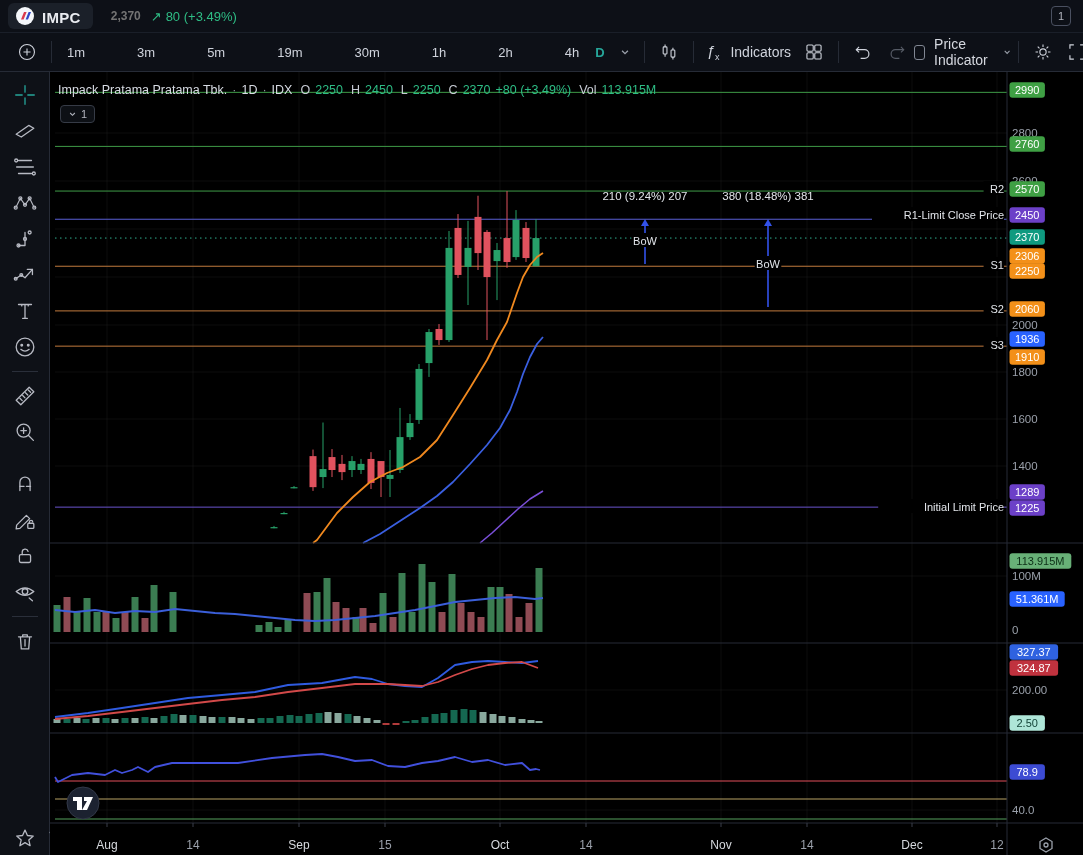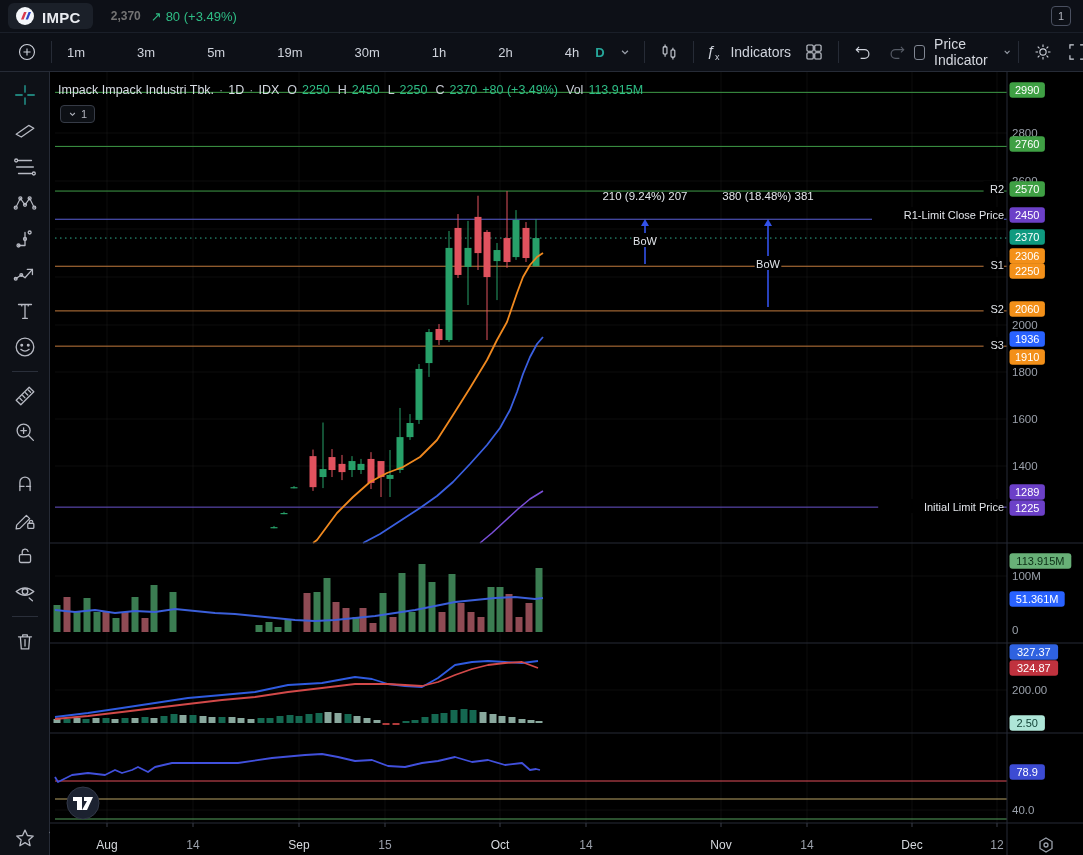--- a/index.html
+++ b/index.html
@@ -576,21 +576,21 @@
         <circle cx="83" cy="803" r="16" fill="#1c2230" stroke="#323848" stroke-width="1"></circle>
         <path d="M73 797h9v13h-5v-9h-4z" fill="#fff"></path>
         <path d="M84 797h9l-6 13h-5l5-9h-3z" fill="#fff"></path>
       </g>
       <g>
         <path d="M1046 838l6 3.5v7l-6 3.5-6-3.5v-7z" fill="none" stroke="#9aa0aa" stroke-width="1.3"></path>
         <circle cx="1046" cy="845" r="2" fill="none" stroke="#9aa0aa" stroke-width="1.3"></circle>
       </g>
     </svg>
   <div class="legend">
-    <span class="t">Impack Impack Industri Tbk.</span>
+    <span class="t">Impack Pratama Pratama Tbk.</span>
     <span class="dim">·</span>
     <span class="t">1D</span>
     <span class="dim">·</span>
     <span class="t">IDX</span>
     <span class="lb">O</span>
       <span class="up">2250</span>
     <span class="lb">H</span>
       <span class="up">2450</span>
     <span class="lb">L</span>
       <span class="up">2250</span>

